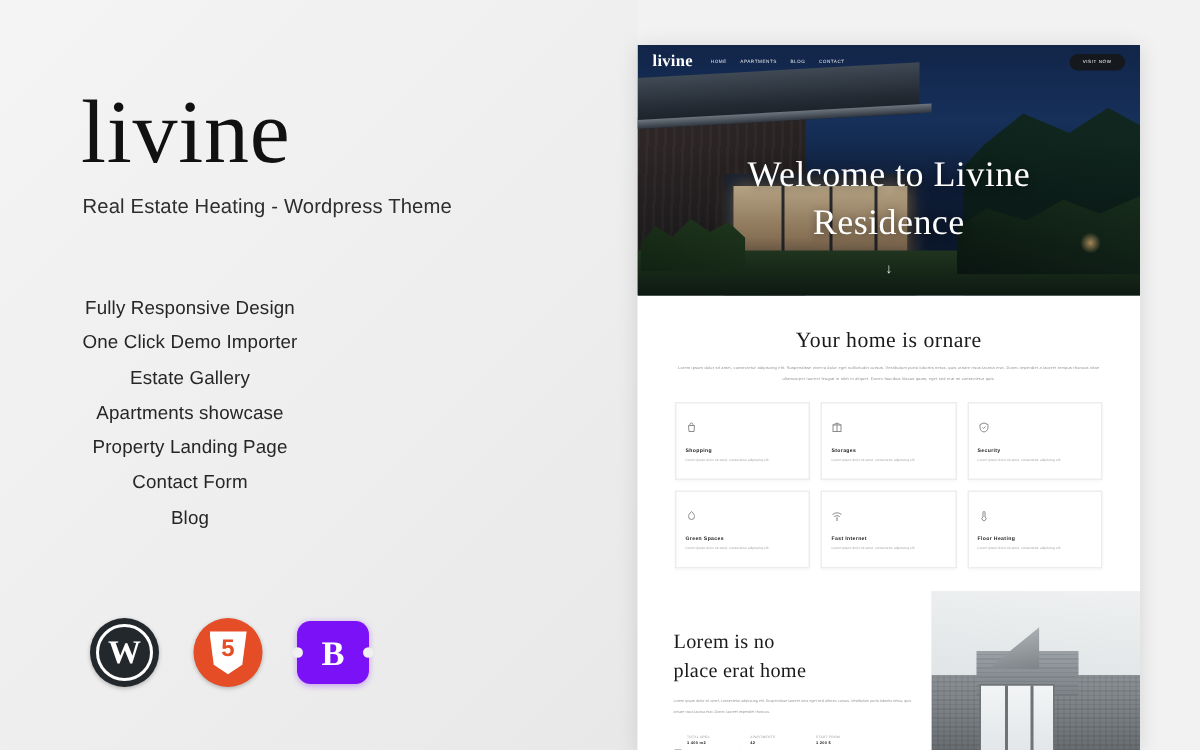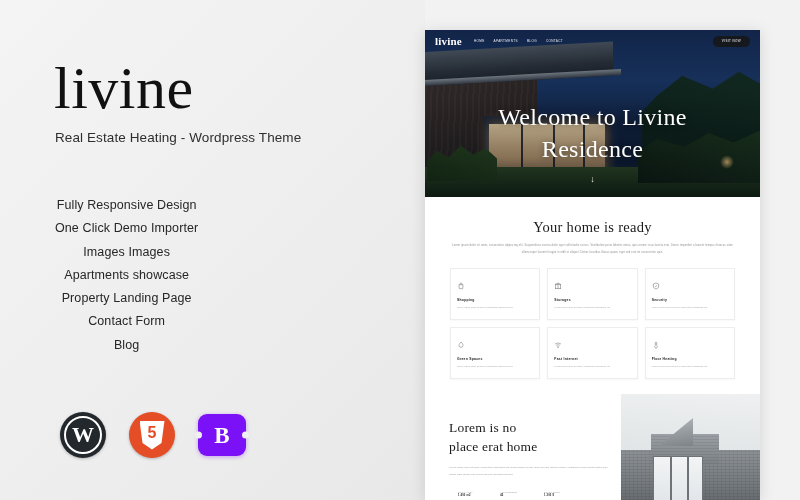--- a/index.html
+++ b/index.html
@@ -316,21 +316,21 @@
 <body>
 
 <div id="left-panel">
 
   <div id="brand-title">livine</div>
   <div id="brand-subtitle">Real Estate Heating - Wordpress Theme</div>
 
   <ul id="feature-list">
     <li>Fully Responsive Design</li>
     <li>One Click Demo Importer</li>
-    <li>Images Images</li>
+    <li>Estate Gallery</li>
     <li>Apartments showcase</li>
     <li>Property Landing Page</li>
     <li>Contact Form</li>
     <li>Blog</li>
   </ul>
 
   <div id="badge-row">
     <div class="badge">
       <div class="wp-badge">
         <div class="wp-inner">W</div>
@@ -383,21 +383,21 @@
     <div id="hero-text">
       <div id="hero-title">
         <span>Welcome to Livine</span><br>
         <span>Residence</span>
       </div>
       <div id="hero-scroll">↓</div>
     </div>
   </div>
 
   <div id="section-ready">
-    <div id="ready-title">Your home is ready</div>
+    <div id="ready-title">Your home is ornare</div>
     <div id="ready-para">Lorem ipsum dolor sit amet, consectetur adipiscing elit. Suspendisse viverra dolor eget sollicitudin cursus. Vestibulum porta lobortis netus, quis ornare risus lacinia erat. Donec imperdiet a laoreet tempus rhoncus vitae ullamcorper laoreet feugiat in nibh in aliquet. Donec faucibus lilacus quam, eget sed erat mi consectetur quis.</div>
   </div>
 
   <div id="cards">
 
     <div class="card">
       <span class="card-icon">
         <svg width="8" height="8" viewBox="0 0 24 24" fill="none" stroke="currentColor" stroke-width="2">
           <path d="M6 8h12l-1 12H7L6 8z"></path>
             <path d="M9 8V6a3 3 0 0 1 6 0v2"></path>

